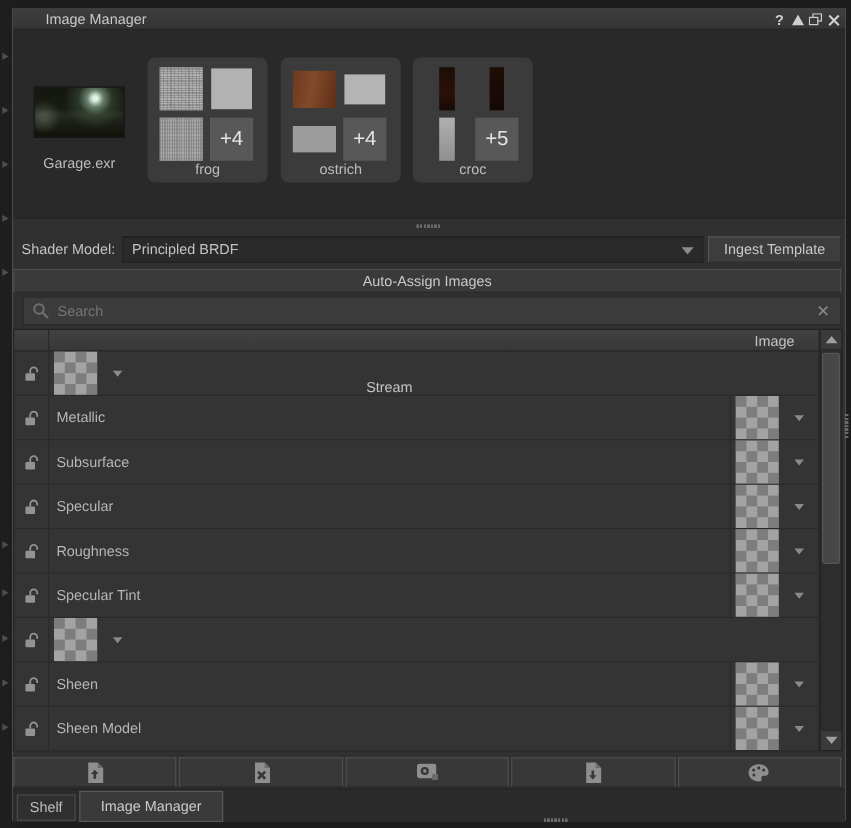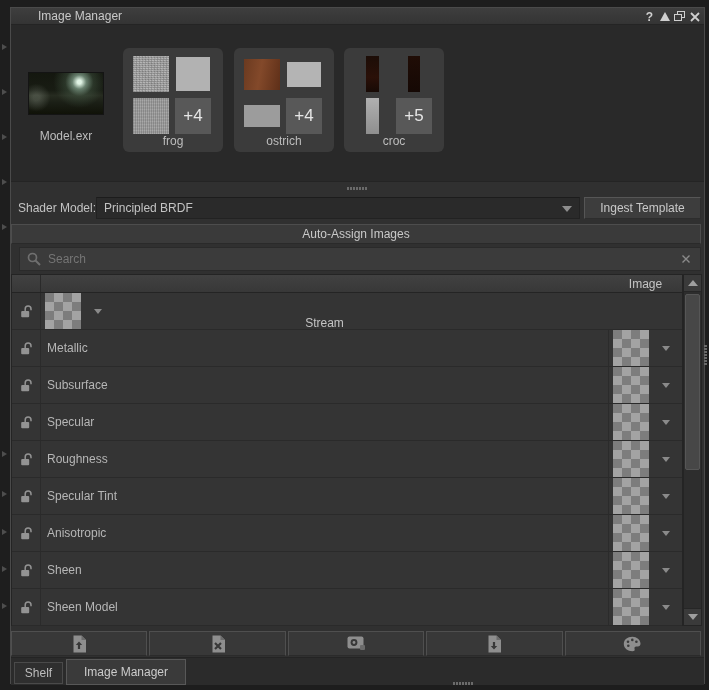--- a/index.html
+++ b/index.html
@@ -57,21 +57,21 @@
 
   
   .dots-h { position:absolute; height:3px; width:20px;
     background-image:repeating-linear-gradient(90deg,#6a6a6a 0 2px, rgba(0,0,0,0) 2px 3px); }
   .dots-v { position:absolute; width:3px; height:20px;
     background-image:repeating-linear-gradient(0deg,#6a6a6a 0 2px, rgba(0,0,0,0) 2px 3px); }
 
   
   .shader-row { position:absolute; left:0; top:188px; right:3px; height:24px; display:flex; align-items:center; }
   .shader-label { margin-left:7px; color:#c3c3c3; white-space:nowrap; }
-  .dropdown { position:relative; margin-left:0; width:484px; height:22px; background:#2a2a2a;
+  .dropdown { position:relative; margin-left:6px; width:484px; height:22px; background:#2a2a2a;
     border:1px solid #222; border-top-color:#1c1c1c; display:flex; align-items:center; }
   .dropdown .val { margin-left:7px; color:#c3c3c3; }
   .dd-arrow { position:absolute; right:7px; top:8px; width:0; height:0;
     border-left:5px solid transparent; border-right:5px solid transparent; border-top:6px solid #8d8d8d; }
   .btn { background:#3d3d3d; border:1px solid #565656; border-bottom-color:#2d2d2d; border-right-color:#2d2d2d;
     color:#c9c9c9; font-family:inherit; font-size:12px; }
   .ingest { margin-left:4px; flex:1; height:22px; }
 
   .auto-btn { position:absolute; left:0; top:216px; right:3px; height:20px; background:#3a3a3a;
     border:1px solid #4d4d4d; border-bottom-color:#2a2a2a; color:#c9c9c9; font-family:inherit; font-size:12px; }
@@ -161,21 +161,21 @@
           <svg width="10" height="10" viewBox="0 0 10 10">
               <path d="M1 1 L9 9 M9 1 L1 9" stroke="#cfcfcf" stroke-width="1.8"></path>
             </svg>
         </span>
       </div>
     </div>
 
     <div class="thumbs">
       <div class="garage">
         <div class="garage-img"></div>
-        <div class="thumb-label">Model.exr</div>
+        <div class="thumb-label">Garage.exr</div>
       </div>
 
       <div class="card card-frog">
         <div class="tilegrid">
           <div class="cell">
               <div class="grain1"></div>
             </div>
           <div class="cell">
               <div class="flat-light"></div>
             </div>
@@ -340,21 +340,20 @@
             <span class="row-dd"></span>
           </div>
       </div>
       <div class="trow">
         <div class="cell-lock">
             <svg width="15" height="15" viewBox="0 0 15 15">
               <path d="M6.2 7 V5 a2.9 2.9 0 0 1 5.8 0 v1.2" fill="none" stroke="#939393" stroke-width="1.5"></path>
               <rect x="2.2" y="7" width="8" height="6.3" rx="1" fill="#939393"></rect>
             </svg>
           </div>
-        <div class="cell-stream">Anisotropic</div>
         <div class="cell-image">
             <div class="checker"></div>
             <span class="row-dd"></span>
           </div>
       </div>
       <div class="trow">
         <div class="cell-lock">
             <svg width="15" height="15" viewBox="0 0 15 15">
               <path d="M6.2 7 V5 a2.9 2.9 0 0 1 5.8 0 v1.2" fill="none" stroke="#939393" stroke-width="1.5"></path>
               <rect x="2.2" y="7" width="8" height="6.3" rx="1" fill="#939393"></rect>

